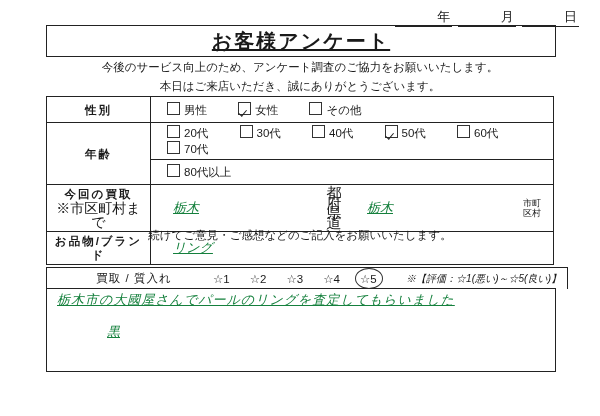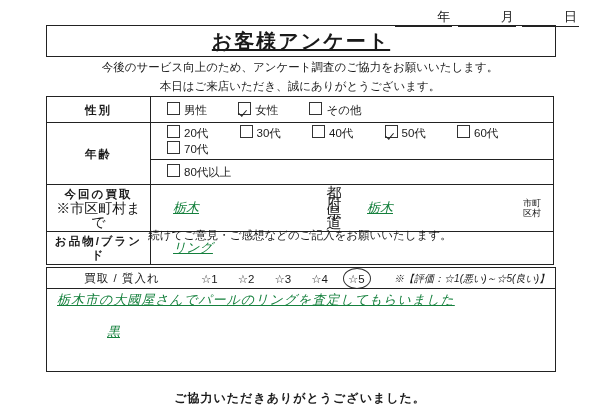--- a/index.html
+++ b/index.html
@@ -196,20 +196,21 @@
     position: absolute;
     left: 46px;
     top: 267px;
     width: 508px;
     height: 21px;
     border: 1px solid #222;
     border-bottom: none;
     display: flex;
     align-items: center;
     font-size: 11.5px;
+    padding-left: 12px;
   }
   .rating-lab {
     width: 150px;
     text-align: center;
     letter-spacing: 1px;
   }
   .stars {
     display: flex;
     align-items: center;
     gap: 20px;
@@ -378,15 +379,14 @@
       </span>
     </div>
     <div class="eval-note">※【評価：☆1(悪い)～☆5(良い)】</div>
   </div>
 
   <div class="comment-box">
     <div class="comment-text hand">栃木市の大國屋さんでパールのリングを査定してもらいました</div>
     <div class="comment-text2 hand">黒</div>
   </div>
 
-  <div class="footer">ご協力いただきありがとうございました。</div>
 
 </div>
 
 </body></html>

